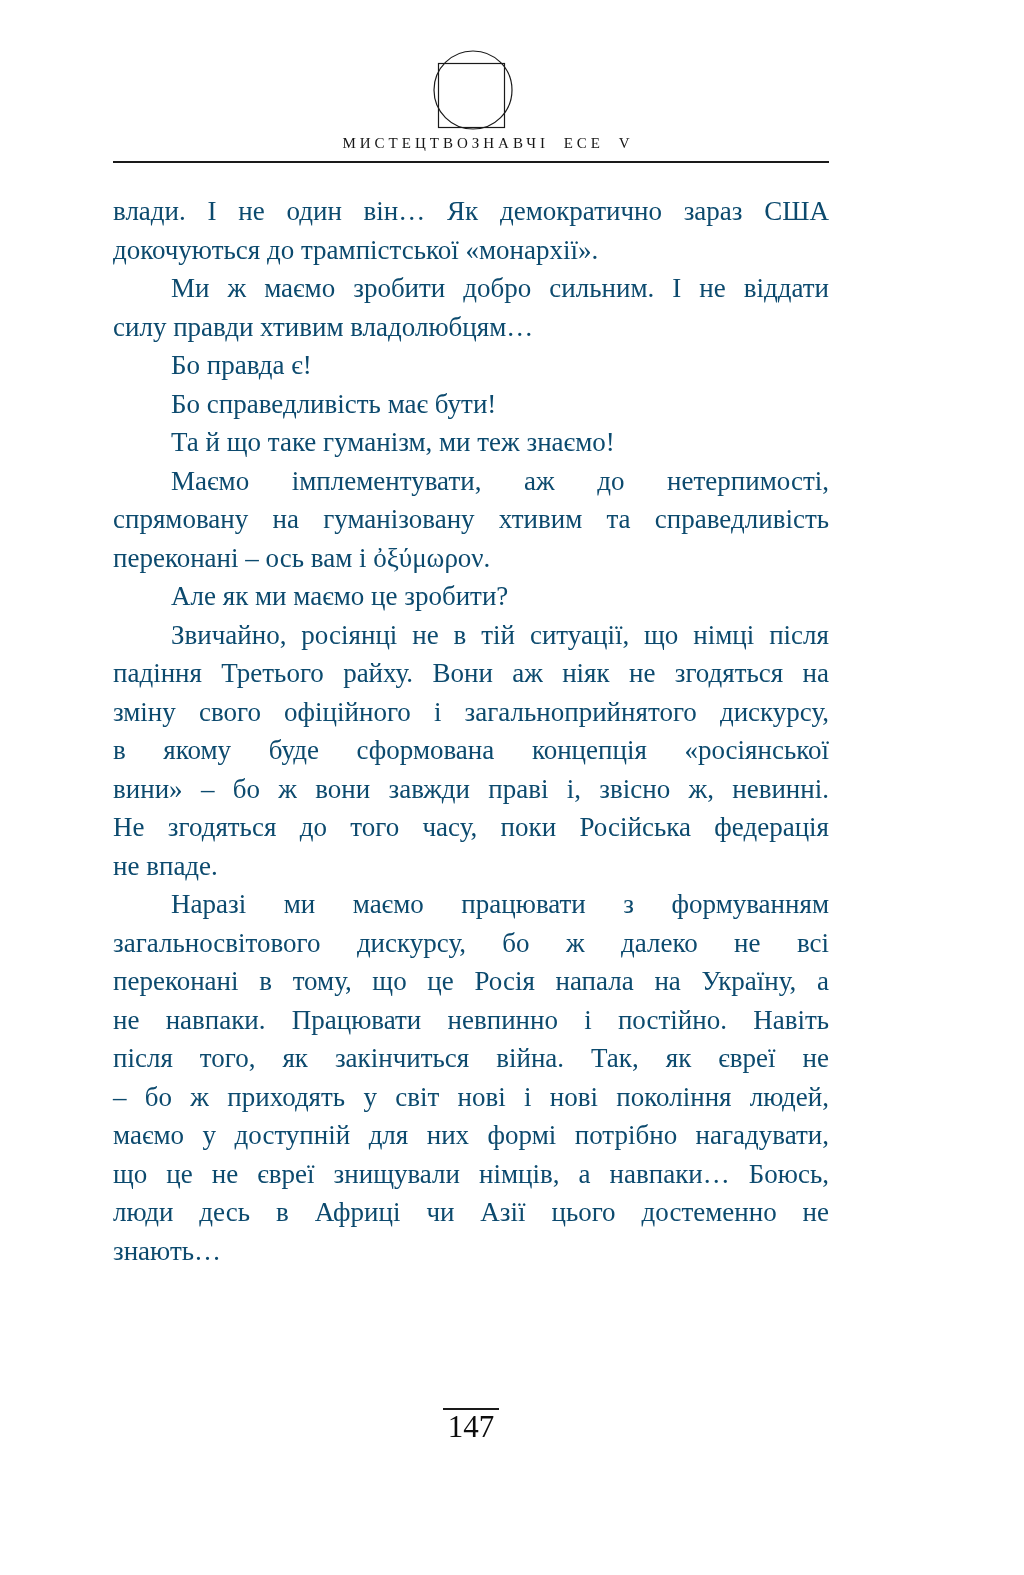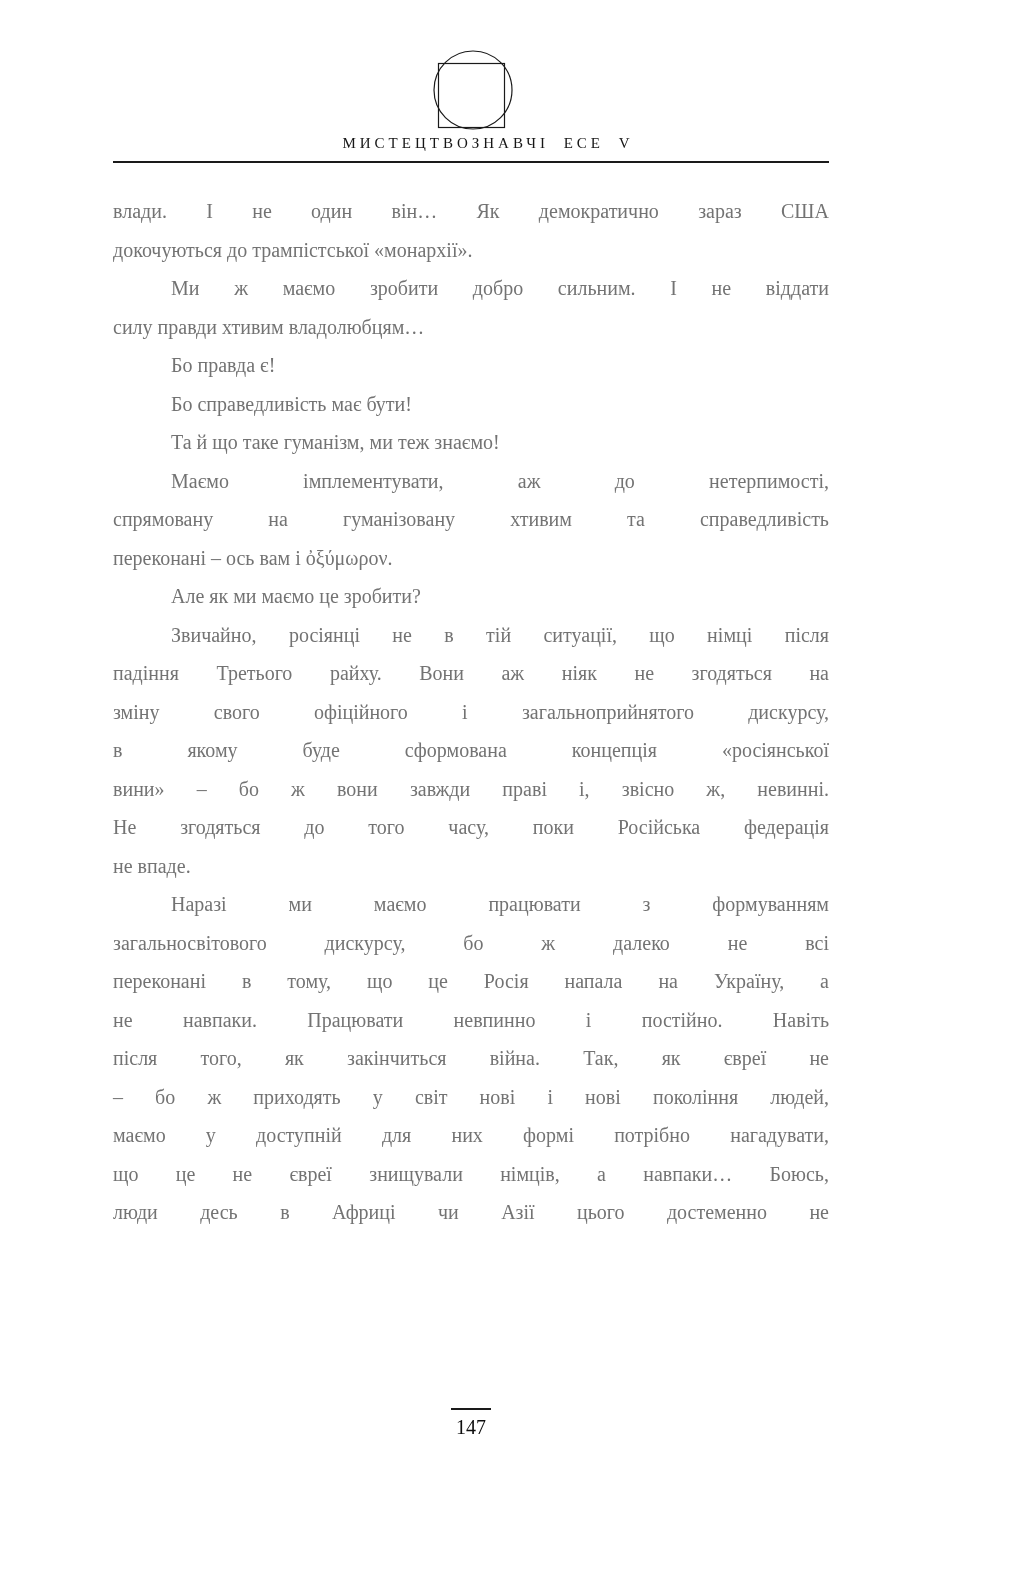--- a/index.html
+++ b/index.html
@@ -40,43 +40,43 @@
     top: 161px;
     width: 716px;
     height: 2px;
     background: #1a1a1a;
   }
   .page-body {
     position: absolute;
     left: 113px;
     top: 192px;
     width: 716px;
-    font-size: 20px;
+    font-size: 27px;
     line-height: 38.5px;
-    color: #737373;
+    color: #0c4a6e;
   }
   .page-body .line {
     text-align: justify;
     text-justify: inter-word;
     white-space: normal;
   }
   .page-body .line.just { text-align-last: justify; }
   .page-body .line.indent { text-indent: 58px; }
   .folio {
     position: absolute;
     left: 113px;
     top: 1408px;
     width: 716px;
     text-align: center;
   }
   .folio .num {
     display: inline-block;
     border-top: 2px solid #1a1a1a;
     padding: 0 5px;
-    font-size: 20px;
+    font-size: 31px;
     line-height: 34px;
     color: #0d0d0d;
   }
 </style>
 </head>
 <body>
 
 <div class="page">
 
   <div class="logo">
@@ -111,19 +111,20 @@
       <div class="line">не впаде.</div>
       <div class="line indent just">Наразі ми маємо працювати з формуванням</div>
       <div class="line just">загальносвітового дискурсу, бо ж далеко не всі</div>
       <div class="line just">переконані в тому, що це Росія напала на Україну, а</div>
       <div class="line just">не навпаки. Працювати невпинно і постійно. Навіть</div>
       <div class="line just">після того, як закінчиться війна. Так, як євреї не</div>
       <div class="line just">– бо ж приходять у світ нові і нові покоління людей,</div>
       <div class="line just">маємо у доступній для них формі потрібно нагадувати,</div>
       <div class="line just">що це не євреї знищували німців, а навпаки… Боюсь,</div>
       <div class="line just">люди десь в Африці чи Азії цього достеменно не</div>
+      <div class="line">знають…</div>
     </main>
 
   <div class="folio">
     <span class="num">147</span>
   </div>
 
 </div>
 
 </body></html>

